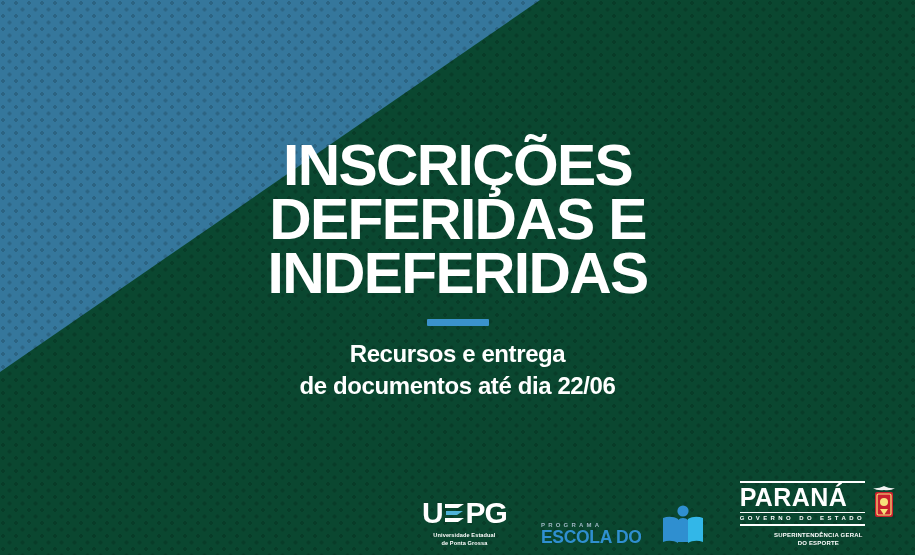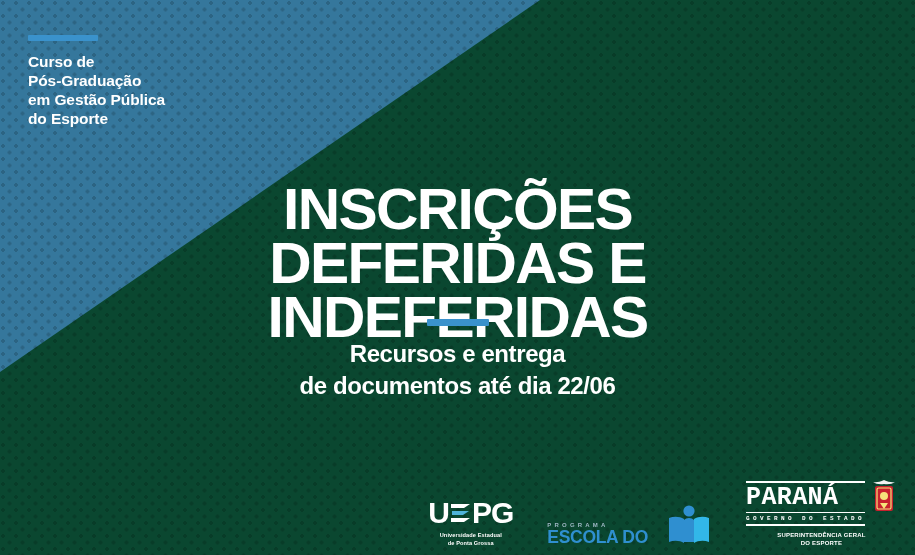--- a/index.html
+++ b/index.html
@@ -67,21 +67,20 @@
     white-space: pre-line;
   }
 
   
   .headline {
     position: absolute;
     left: 0;
     right: 0;
     top: 138px;
     text-align: center;
-    margin-top: 44px;
   }
   .headline-line {
     color: #ffffff;
     font-size: 57px;
     font-weight: bold;
     line-height: 0.95;
     letter-spacing: -1.6px;
     text-transform: uppercase;
     transform: scaleX(1.03);
   }
@@ -175,23 +174,23 @@
     font-weight: bold;
     letter-spacing: -0.4px;
     line-height: 1.02;
   }
   .escola-icon { width: 46px; height: 42px; display: block; margin-bottom: 1px; }
 
   
   .logo-parana { text-align: center; }
   .parana-row {
     display: flex;
+    align-items: center;
     justify-content: center;
     gap: 6px;
-    font-family: Liberation Mono, monospace;
   }
   .parana-words { text-align: left; }
   .parana-name {
     color: #ffffff;
     font-size: 25px;
     font-weight: bold;
     letter-spacing: 0.4px;
     line-height: 1;
   }
   .parana-rule {
@@ -224,27 +223,20 @@
 </style>
 </head>
 <body>
 
 <div class="poster">
 
   <div class="bg-green"></div>
   <div class="bg-blue"></div>
   <div class="dots"></div>
 
-  <div class="course-block">
-    <div class="accent-bar"></div>
-    <div class="course-title">Curso de
-Pós-Graduação
-em Gestão Pública
-do Esporte</div>
-  </div>
 
   <div class="headline">
     <div class="headline-line">INSCRIÇÕES</div>
     <div class="headline-line">DEFERIDAS E</div>
     <div class="headline-line">INDEFERIDAS</div>
   </div>
 
   <div class="sub-accent-wrap">
     <div class="sub-accent"></div>
   </div>

